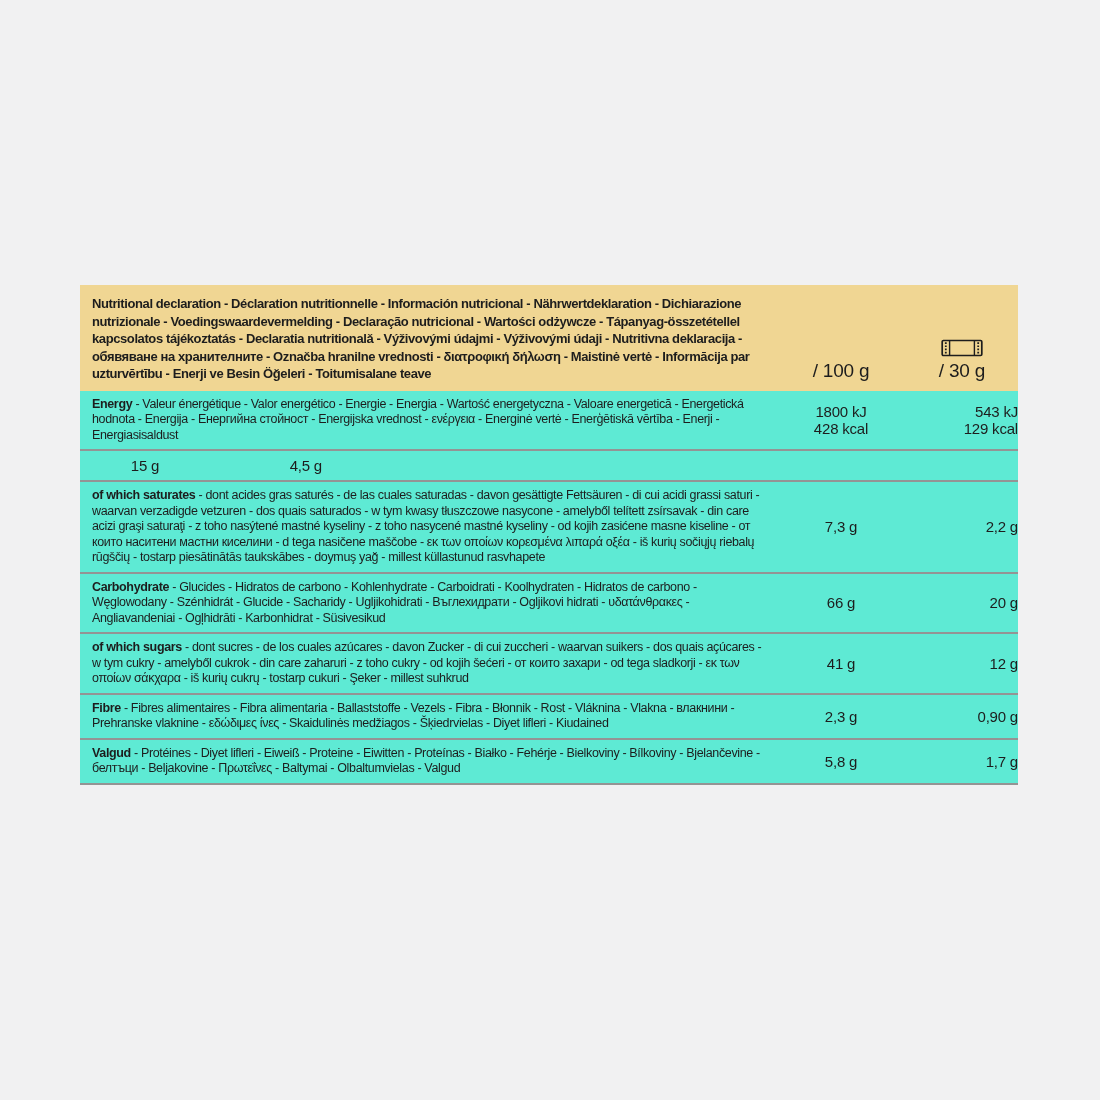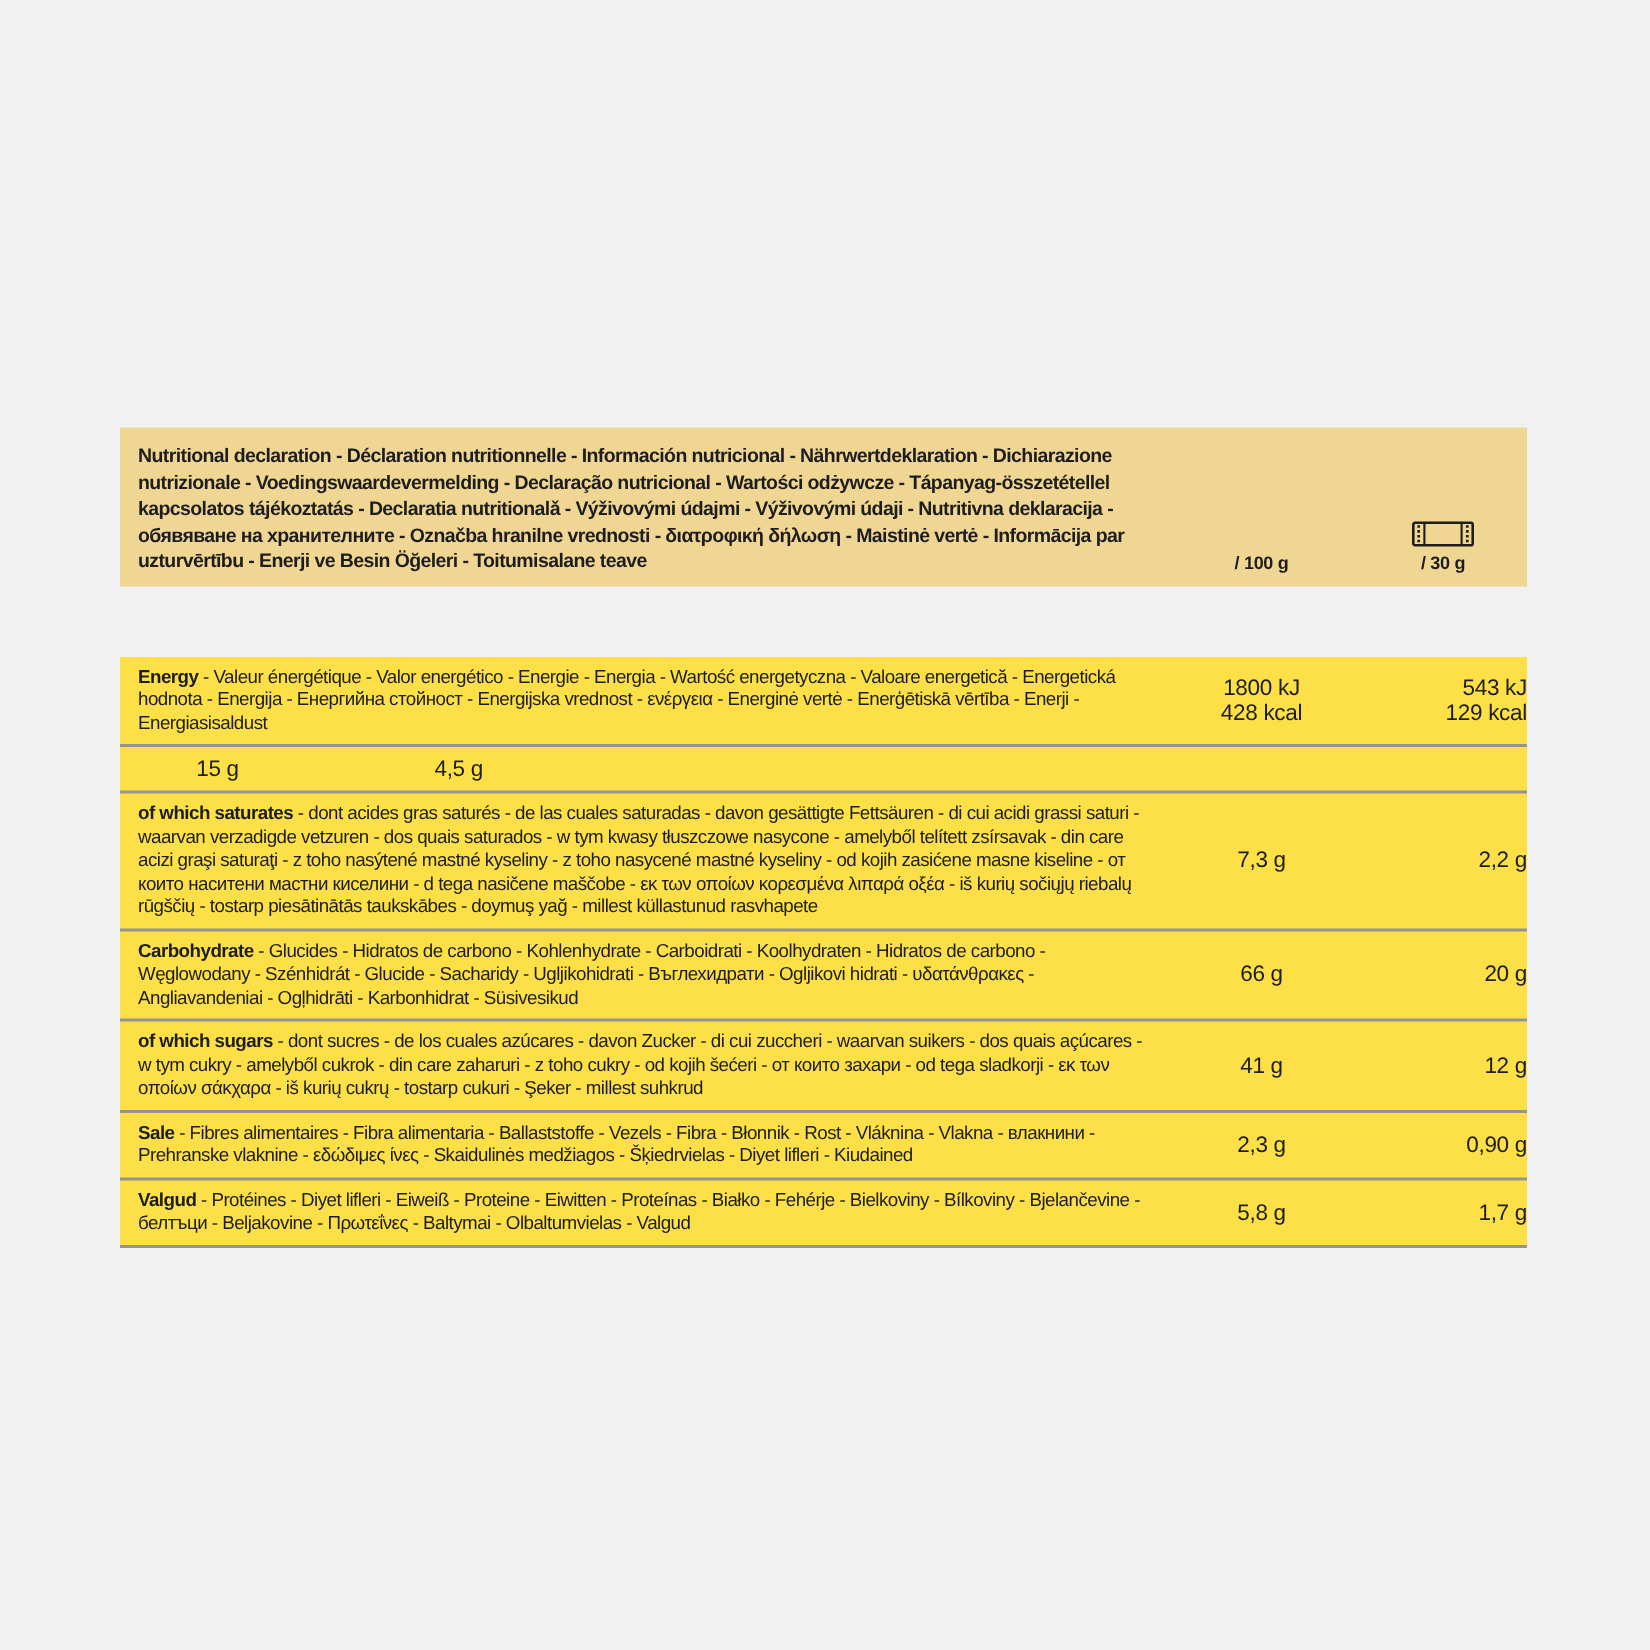--- a/index.html
+++ b/index.html
@@ -35,31 +35,30 @@
   .hcol {
     display: flex;
     flex-direction: column;
     align-items: center;
     justify-content: flex-end;
     padding-bottom: 1px;
   }
   .hcol.c100 { width: 130px; }
   .hcol.c30  { width: 112px; }
   .hlabel {
-    font-weight: bold;
-    font-size: 12px;
+    font-weight: normal;
+    font-size: 19px;
     letter-spacing: -0.2px;
     white-space: nowrap;
   }
   .bar-icon-wrap { margin-bottom: 3px; line-height: 0; }
   
   .nt-rows {
-    background: #fde047;
+    background: #5eead4;
     border-bottom: 2px solid #949494;
-    margin-top: 47px;
   }
   .nt-row {
     display: flex;
     align-items: center;
     padding: 6px 0;
   }
   .nt-row + .nt-row { border-top: 2px solid #949494; }
   .row-text {
     flex: 1;
     padding: 0 12px 0 12px;
@@ -130,21 +129,21 @@
       <div class="val c30">20 g</div>
     </div>
 
     <div class="nt-row">
       <div class="row-text"><b>of which sugars</b><span> - dont sucres - de los cuales azúcares - davon Zucker - di cui zuccheri - waarvan suikers - dos quais açúcares - w tym cukry - amelyből cukrok - din care zaharuri - z toho cukry - od kojih šećeri - от които захари - od tega sladkorji - εκ των οποίων σάκχαρα - iš kurių cukrų - tostarp cukuri - Şeker - millest suhkrud</span></div>
       <div class="val c100">41 g</div>
       <div class="val c30">12 g</div>
     </div>
 
     <div class="nt-row">
-      <div class="row-text"><b>Sale</b><span> - Fibres alimentaires - Fibra alimentaria - Ballaststoffe - Vezels - Fibra - Błonnik - Rost - Vláknina - Vlakna - влакнини - Prehranske vlaknine - εδώδιμες ίνες - Skaidulinės medžiagos - Šķiedrvielas - Diyet lifleri - Kiudained</span></div>
+      <div class="row-text"><b>Fibre</b><span> - Fibres alimentaires - Fibra alimentaria - Ballaststoffe - Vezels - Fibra - Błonnik - Rost - Vláknina - Vlakna - влакнини - Prehranske vlaknine - εδώδιμες ίνες - Skaidulinės medžiagos - Šķiedrvielas - Diyet lifleri - Kiudained</span></div>
       <div class="val c100">2,3 g</div>
       <div class="val c30">0,90 g</div>
     </div>
 
     <div class="nt-row">
       <div class="row-text"><b>Valgud</b><span> - Protéines - Diyet lifleri - Eiweiß - Proteine - Eiwitten - Proteínas - Białko - Fehérje - Bielkoviny - Bílkoviny - Bjelančevine - белтъци - Beljakovine - Πρωτεΐνες - Baltymai - Olbaltumvielas - Valgud</span></div>
       <div class="val c100">5,8 g</div>
       <div class="val c30">1,7 g</div>
     </div>
 

